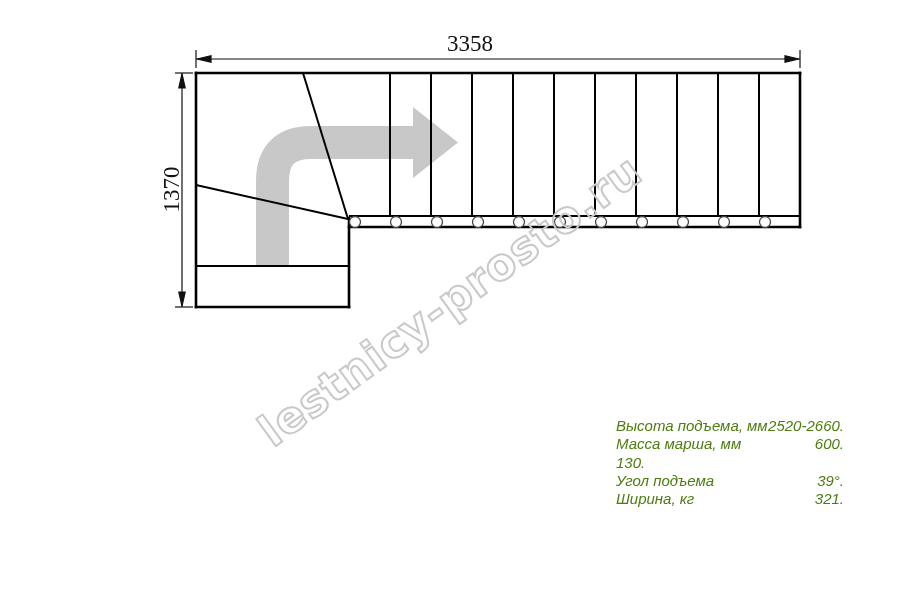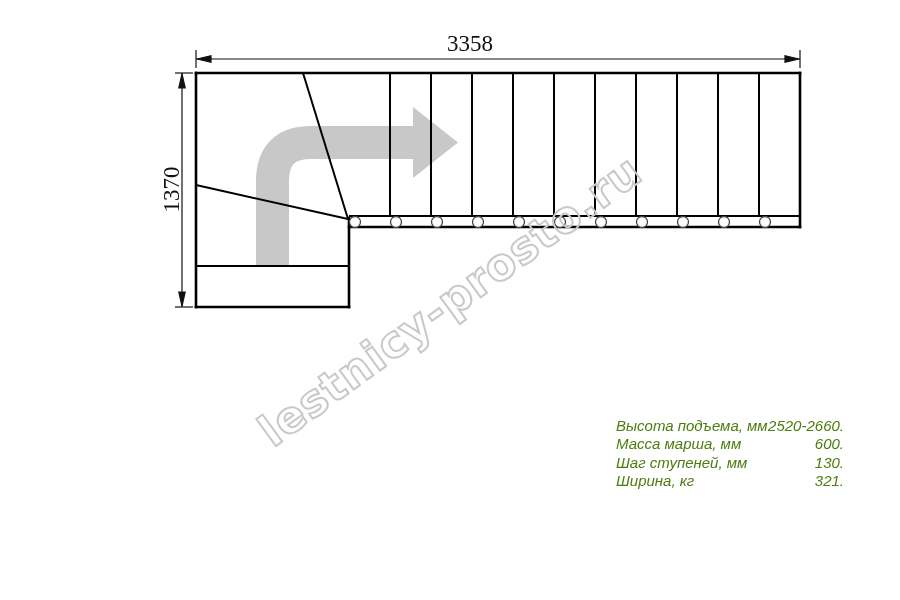--- a/index.html
+++ b/index.html
@@ -134,22 +134,25 @@
   <div class="specs">
     <div class="spec-row">
       <span class="lbl">Высота подъема, мм</span>
       <span class="val">2520-2660.</span>
     </div>
     <div class="spec-row">
       <span class="lbl">Масса марша, мм</span>
       <span class="val">600.</span>
     </div>
     <div class="spec-row">
-      <span class="lbl">Шаг ступеней, мм</span>
       <span class="val">130.</span>
+    </div>
+    <div class="spec-row">
+      <span class="lbl">Угол подъема</span>
+      <span class="val">39°.</span>
     </div>
     <div class="spec-row">
       <span class="lbl">Ширина, кг</span>
       <span class="val">321.</span>
     </div>
   </div>
 
 </div>
 
 </body></html>

